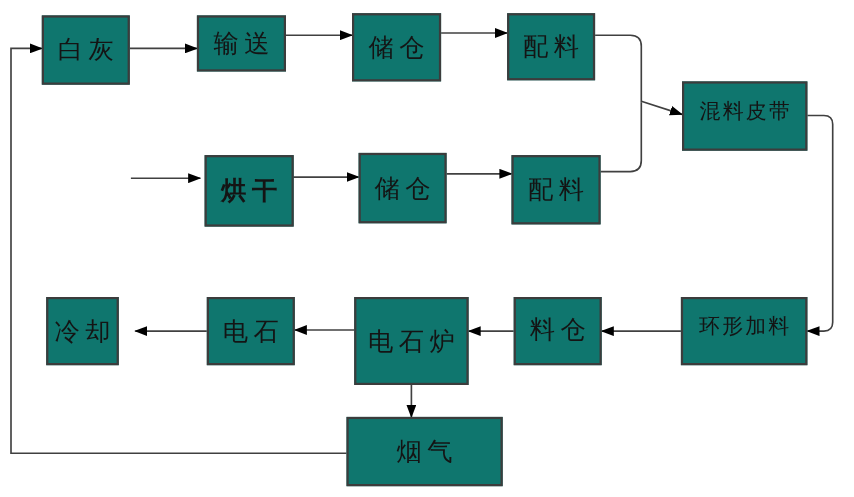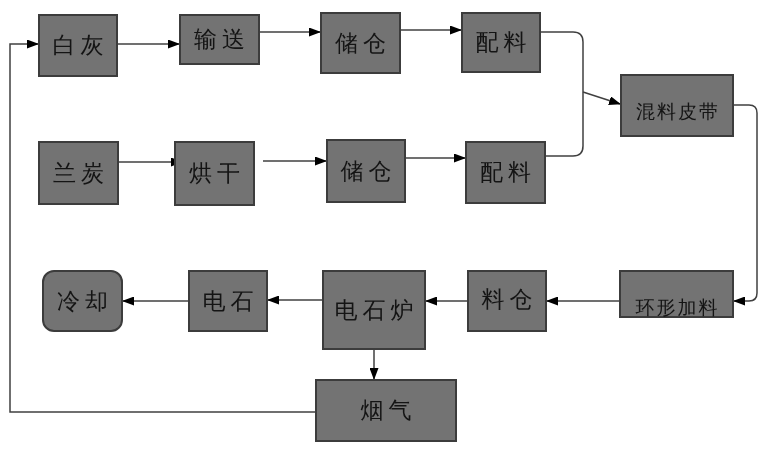--- a/index.html
+++ b/index.html
@@ -18,35 +18,35 @@
   }
   .connector-layer path.edge {
     stroke: var(--line, #404040);
     stroke-width: 1.5;
     fill: none;
   }
   .node {
     position: absolute;
     box-sizing: border-box;
     border: 2px solid var(--border, #3c3c3c);
-    background: #737373;
+    background: #0f766e;
     display: flex;
     align-items: center;
     justify-content: center;
     font-size: 23px;
     letter-spacing: 5px;
     color: var(--text, #141414);
     line-height: 1;
   }
   .node span { margin-right: -5px; white-space: nowrap; }
   .node.small {
     font-size: 19px;
     letter-spacing: 2px;
     align-items: flex-start;
-    padding-top: 26px;
+    padding-top: 16px;
   }
   .node.small span { margin-right: -2px; }
 </style>
 </head>
 <body>
 
 <div class="stage" style="--bg: #ffffff; --border: #3c3c3c; --line: #404040; --text: #141414;">
   <svg class="connector-layer" width="776" height="452" viewBox="0 0 776 452" xmlns="http://www.w3.org/2000/svg">
     <defs>
       <marker id="arrowhead" markerUnits="userSpaceOnUse" markerWidth="12" markerHeight="9" refX="11" refY="4.5" orient="auto">
@@ -75,46 +75,43 @@
     </div>
     <div class="node" style="left: 179px; top: 14px; width: 81px; height: 51px;">
       <span>输送</span>
     </div>
     <div class="node" style="left: 320px; top: 12px; width: 81px; height: 62px;">
       <span>储仓</span>
     </div>
     <div class="node" style="left: 461px; top: 12px; width: 80px; height: 61px;">
       <span>配料</span>
     </div>
-    <div class="node" style="left: 38px; top: 141px; width: 81px; height: 64px;">
-      <span>兰炭</span>
-    </div>
-    <div class="node" style="left: 174px; top: 141px; width: 81px; height: 65px;">
+    <div class="node" style="left: 186px; top: 141px; width: 81px; height: 65px; font-weight: bold;">
       <span>烘干</span>
     </div>
     <div class="node" style="left: 326px; top: 139px; width: 80px; height: 64px;">
       <span>储仓</span>
     </div>
     <div class="node" style="left: 465px; top: 141px; width: 81px; height: 63px;">
       <span>配料</span>
     </div>
     <div class="node small" style="left: 620px; top: 74px; width: 114px; height: 63px;">
       <span>混料皮带</span>
     </div>
-    <div class="node small" style="left: 619px; top: 270px; width: 115px; height: 48px;">
+    <div class="node small" style="left: 619px; top: 270px; width: 115px; height: 62px;">
       <span>环形加料</span>
     </div>
     <div class="node" style="left: 467px; top: 270px; width: 80px; height: 62px; font-family: Liberation Mono, monospace;">
       <span>料仓</span>
     </div>
     <div class="node" style="left: 322px; top: 270px; width: 104px; height: 80px;">
       <span>电石炉</span>
     </div>
     <div class="node" style="left: 188px; top: 270px; width: 80px; height: 62px; text-align: center;">
       <span>电石</span>
     </div>
-    <div class="node" style="left: 42px; top: 270px; width: 81px; height: 62px; border-radius: 12px;">
+    <div class="node" style="left: 42px; top: 270px; width: 66px; height: 62px;">
       <span>冷却</span>
     </div>
     <div class="node" style="left: 315px; top: 379px; width: 142px; height: 63px;">
       <span>烟气</span>
     </div>
   </div>
 
 </body></html>

